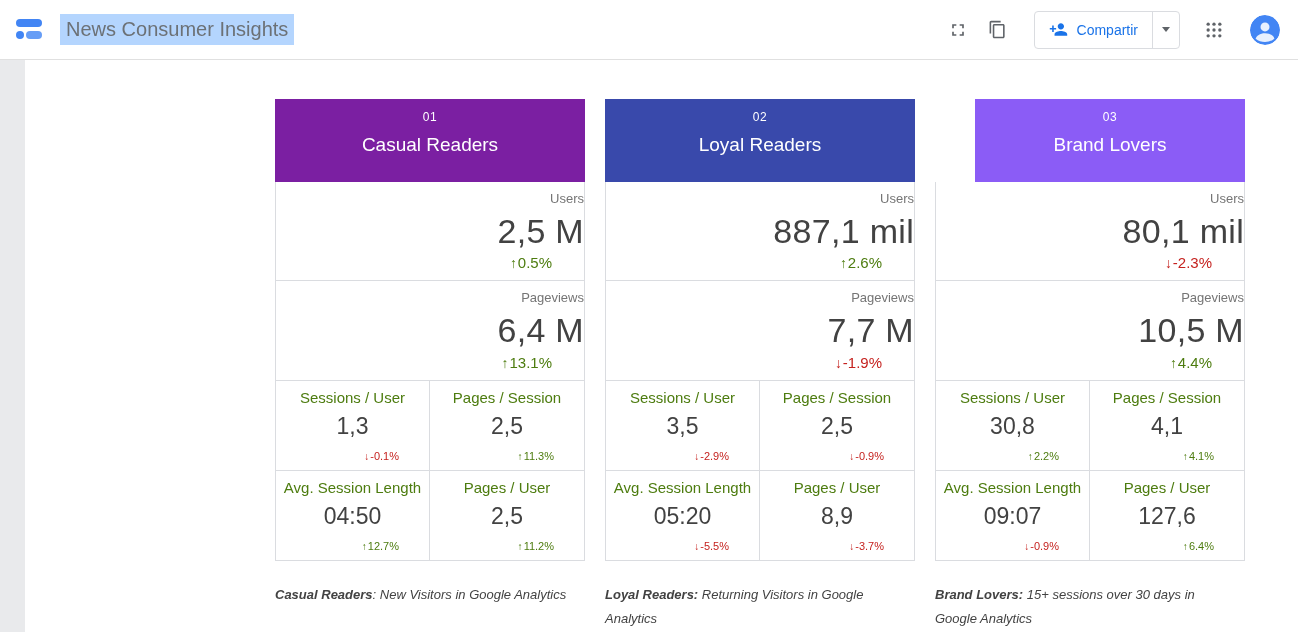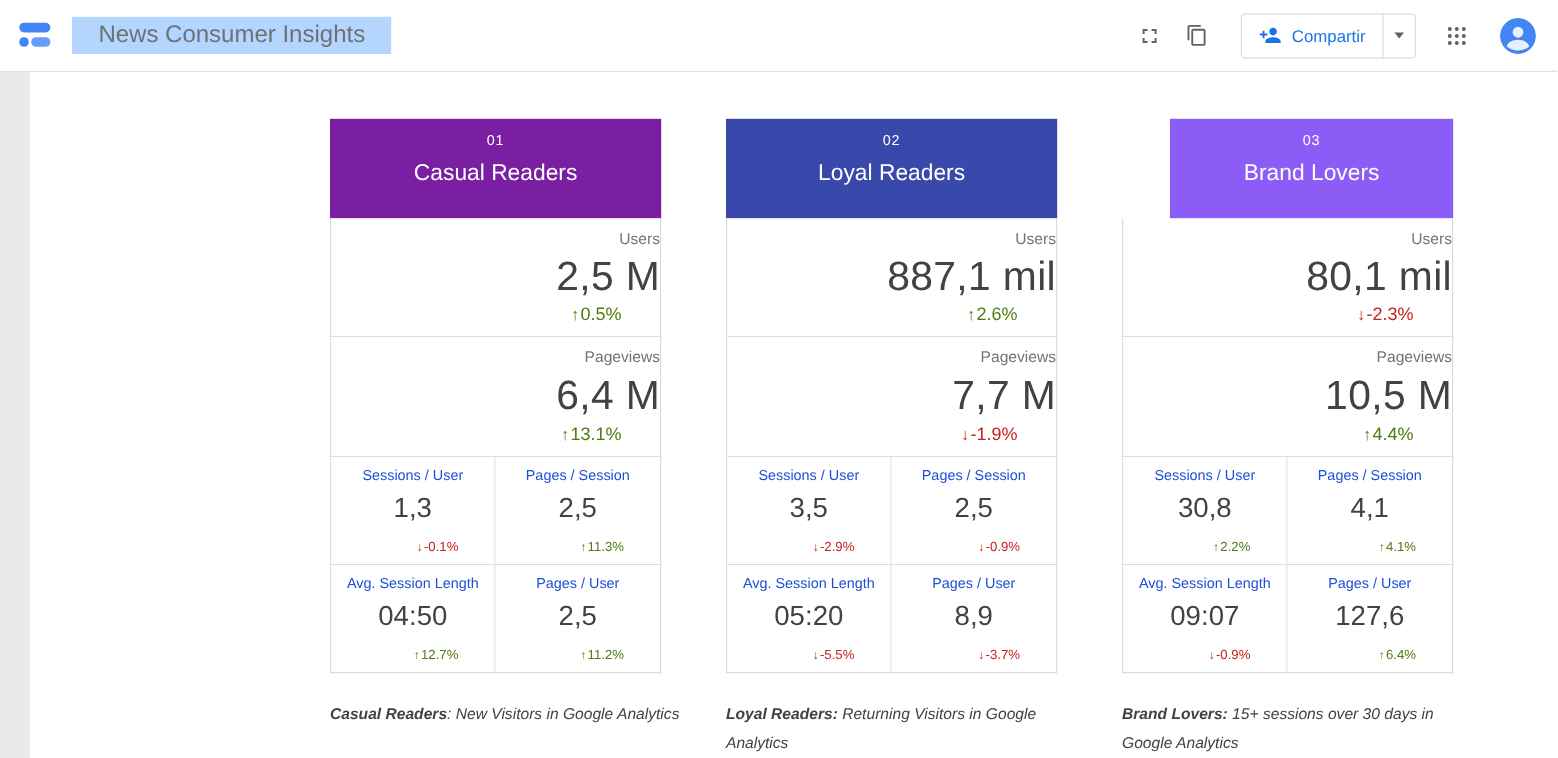--- a/index.html
+++ b/index.html
@@ -10,21 +10,21 @@
   }
   
   .topbar{
     position:absolute;top:0;left:0;width:1298px;height:60px;background:#fff;
     border-bottom:1px solid #e0e0e0;display:flex;align-items:center;
     padding:0 12px;box-sizing:border-box;z-index:5;
   }
   .logo{width:32px;height:32px;margin-left:2px;flex:0 0 auto;cursor:pointer;}
   .report-title{
     margin-left:14px;font-size:20px;color:#6c7176;background:#b4d5fe;
-    padding:4px 22px;white-space:nowrap;cursor:text;
+    padding:4px 6px;white-space:nowrap;cursor:text;
   }
   .topbar-right{margin-left:auto;display:flex;align-items:center;}
   .icon-btn{
     width:40px;height:40px;border:none;background:none;display:flex;
     align-items:center;justify-content:center;cursor:pointer;padding:0;
   }
   .share{
     display:flex;align-items:stretch;height:36px;border:1px solid #dadce0;
     border-radius:4px;margin:0 14px 0 16px;background:#fff;cursor:pointer;
   }
@@ -37,21 +37,21 @@
   .caret{width:0;height:0;border-left:4px solid transparent;
     border-right:4px solid transparent;border-top:5px solid #5f6368;}
   .avatar{
     width:30px;height:30px;border-radius:50%;margin-left:16px;margin-right:6px;
     overflow:hidden;cursor:pointer;flex:0 0 auto;
   }
   
   .canvas{position:absolute;top:60px;left:0;width:1298px;height:572px;background:#fff;}
   .gutter{position:absolute;left:0;top:0;width:25px;height:572px;background:#e9eaec;}
   
-  .card{position:absolute;top:39px;width:276px;}
+  .card{position:absolute;top:39px;width:310px;}
   .card.c0{left:275px}.card.c1{left:605px}.card.c2{left:935px}
   .card-header{
     height:83px;color:#fff;text-align:center;box-sizing:border-box;
     padding-top:11px;cursor:pointer;
   }
   .card-number{font-size:12px;letter-spacing:.6px;}
   .card-title{font-size:19px;margin-top:10px;}
   .metric{
     position:relative;border:1px solid #dadce0;border-top:none;
     box-sizing:border-box;text-align:right;background:#fff;cursor:pointer;
@@ -61,21 +61,21 @@
   .m-label{font-size:13px;color:#757575;padding-top:9px;}
   .m-value{font-size:34px;color:#424242;margin-top:6px;letter-spacing:.3px;}
   .m-delta{position:absolute;right:32px;bottom:9px;font-size:15px;}
   .small-grid{display:grid;grid-template-columns:1fr 1fr;}
   .cell{
     position:relative;height:90px;box-sizing:border-box;text-align:center;
     border-right:1px solid #dadce0;border-bottom:1px solid #dadce0;
     background:#fff;cursor:pointer;
   }
   .cell.left{border-left:1px solid #dadce0;}
-  .cell-label{font-size:12px;color:#1d4ed8;padding-top:8px;white-space:nowrap;}
+  .cell-label{font-size:15px;color:#4d7c0f;padding-top:8px;white-space:nowrap;}
   .cell-value{font-size:23px;color:#424242;margin-top:7px;}
   .cell-delta{position:absolute;right:30px;bottom:8px;font-size:11px;}
   .up{color:#4d7c0f;}
   .down{color:#c5221f;}
   .arrow{font-size:92%;margin-right:1px;}
   
   .footnote{
     position:absolute;top:523px;width:300px;margin:0;font-size:13px;
     font-style:italic;color:#424242;line-height:24px;text-align:left;
   }

